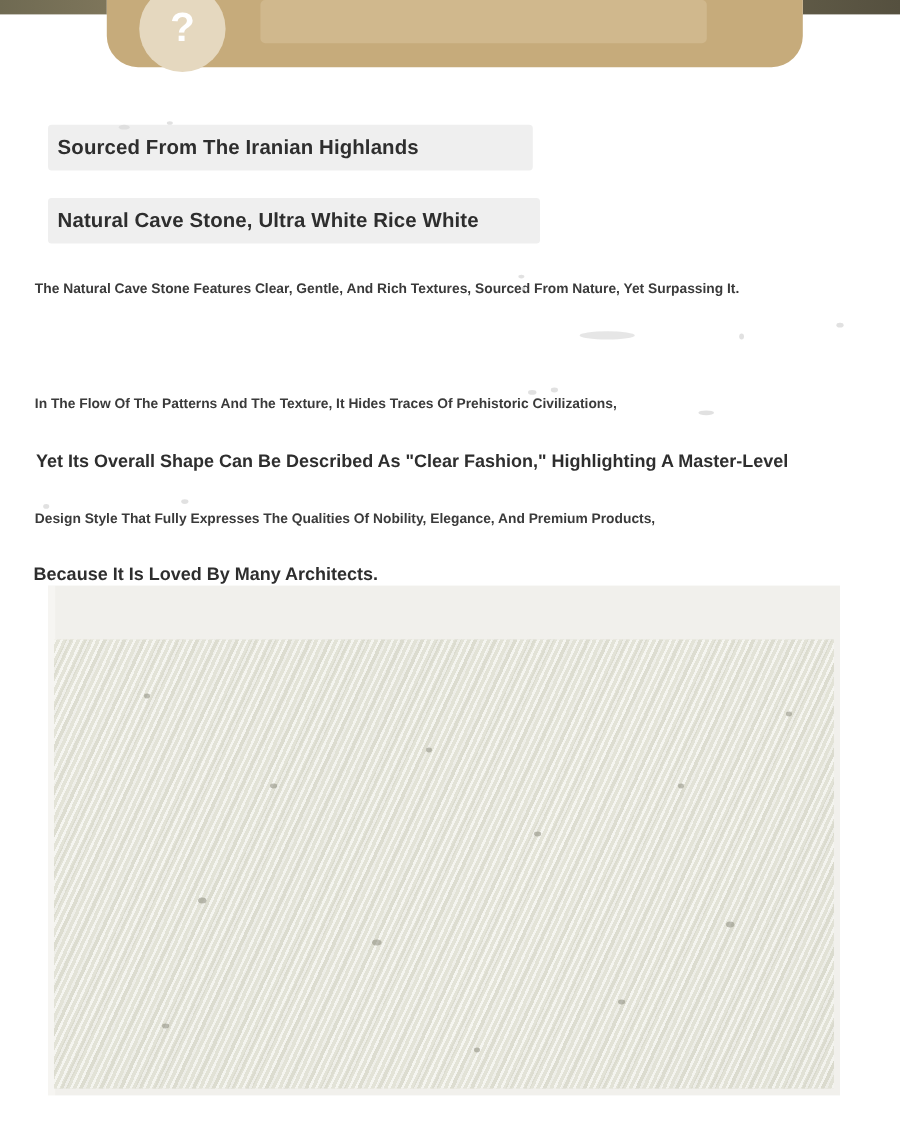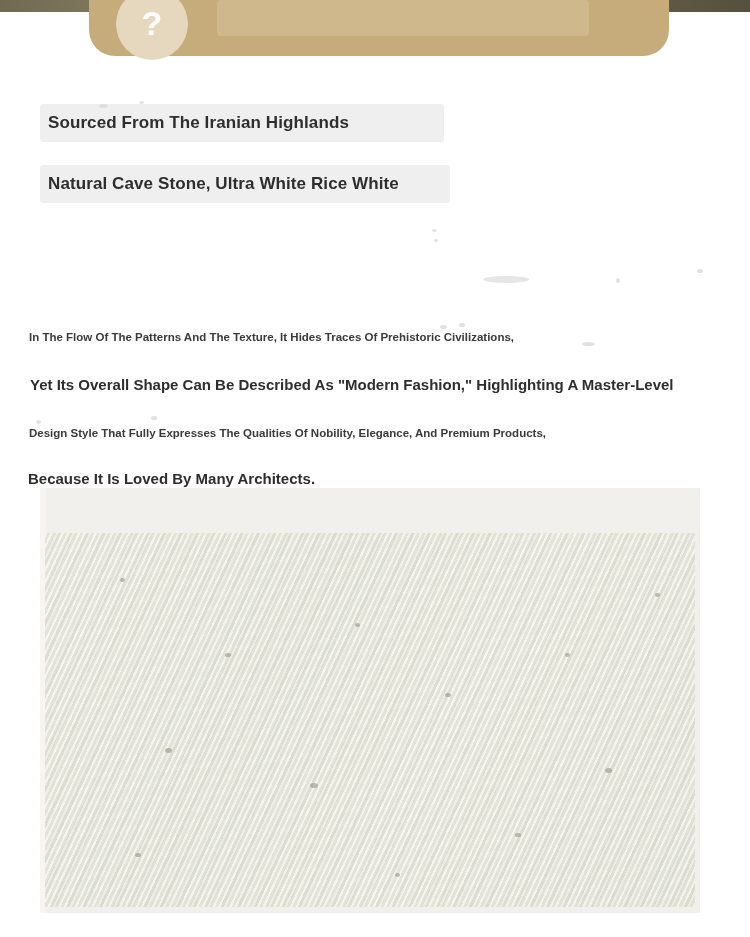--- a/index.html
+++ b/index.html
@@ -193,22 +193,23 @@
     </div>
 
   </div>
 
   <div class="plate plate1"></div>
   <div class="plate plate2"></div>
 
   <div class="line h-line l2">Natural Cave Stone, Ultra White Rice White</div>
   <div class="line h-line l1">Sourced From The Iranian Highlands</div>
 
+  <div class="line b-line l3">The Natural Cave Stone Features Clear, Gentle, And Rich Textures, Sourced From Nature, Yet Surpassing It.</div>
   <div class="line b-line l5">In The Flow Of The Patterns And The Texture, It Hides Traces Of Prehistoric Civilizations,</div>
-  <div class="line m-line l6">Yet Its Overall Shape Can Be Described As "Modern Fashion," Highlighting A Master-Level</div>
+  <div class="line m-line l6">Yet Its Overall Shape Can Be Described As "Clear Fashion," Highlighting A Master-Level</div>
   <div class="line b-line l7">Design Style That Fully Expresses The Qualities Of Nobility, Elegance, And Premium Products,</div>
   <div class="line m-line l8">Because It Is Loved By Many Architects.</div>
 
   <div class="speck" style="left:99px;  top:104px; width:9px;  height:4px;"></div>
   <div class="speck" style="left:139px; top:101px; width:5px;  height:3px;"></div>
   <div class="speck" style="left:432px; top:229px; width:5px;  height:3px;"></div>
   <div class="speck" style="left:434px; top:239px; width:4px;  height:3px;"></div>
   <div class="smear" style="left:483px; top:276px; width:46px; height:7px;"></div>
   <div class="speck" style="left:616px; top:278px; width:4px;  height:5px;"></div>
   <div class="speck" style="left:697px; top:269px; width:6px;  height:4px;"></div>

